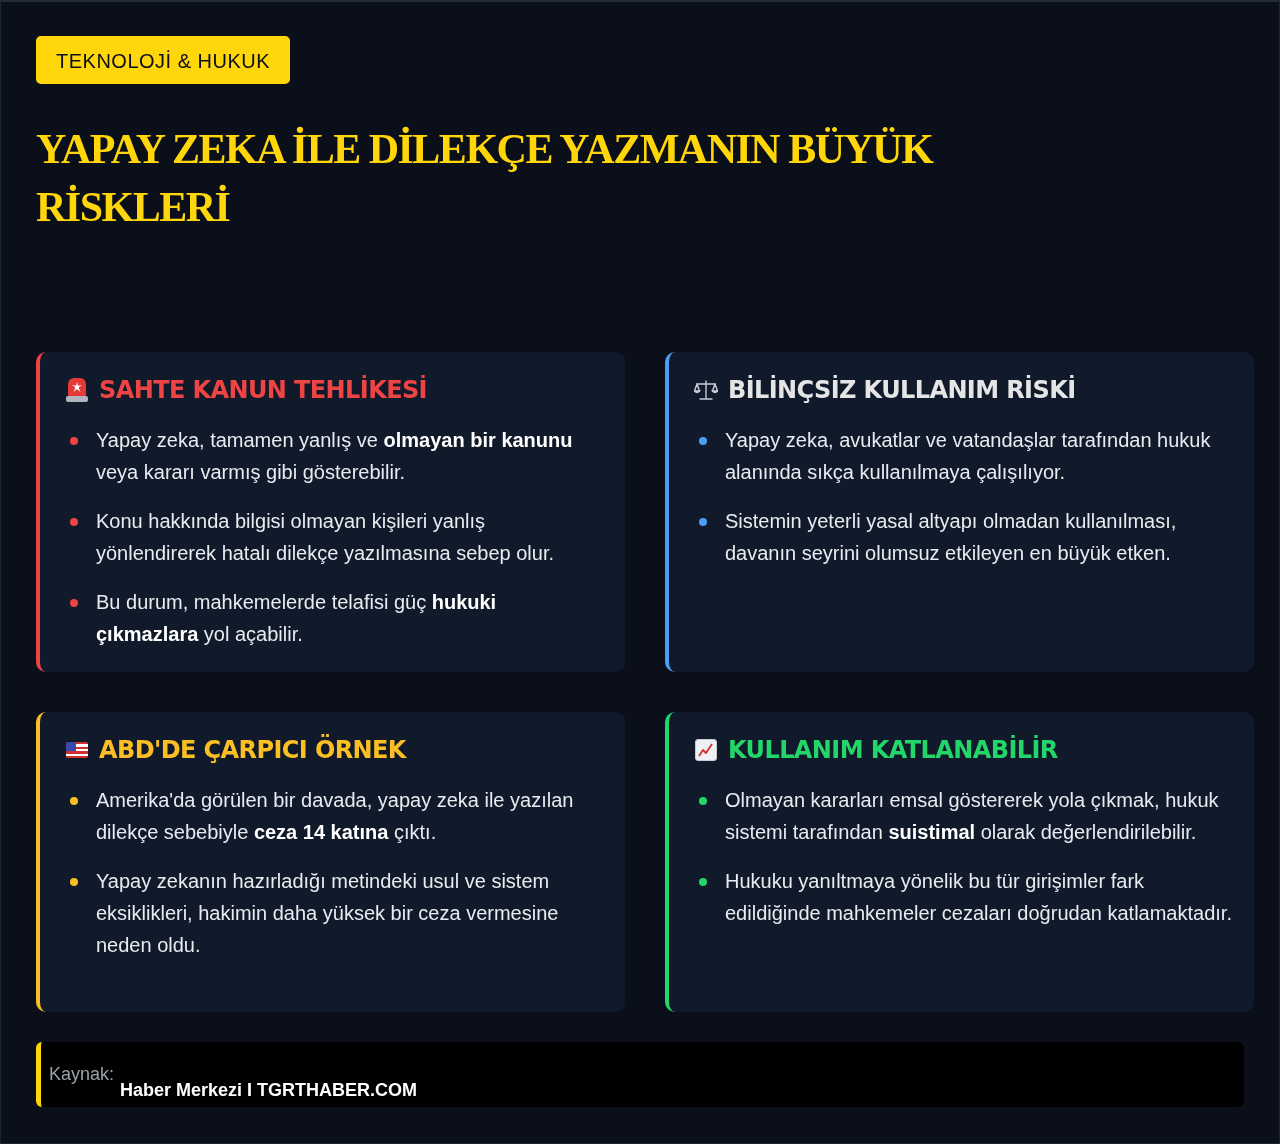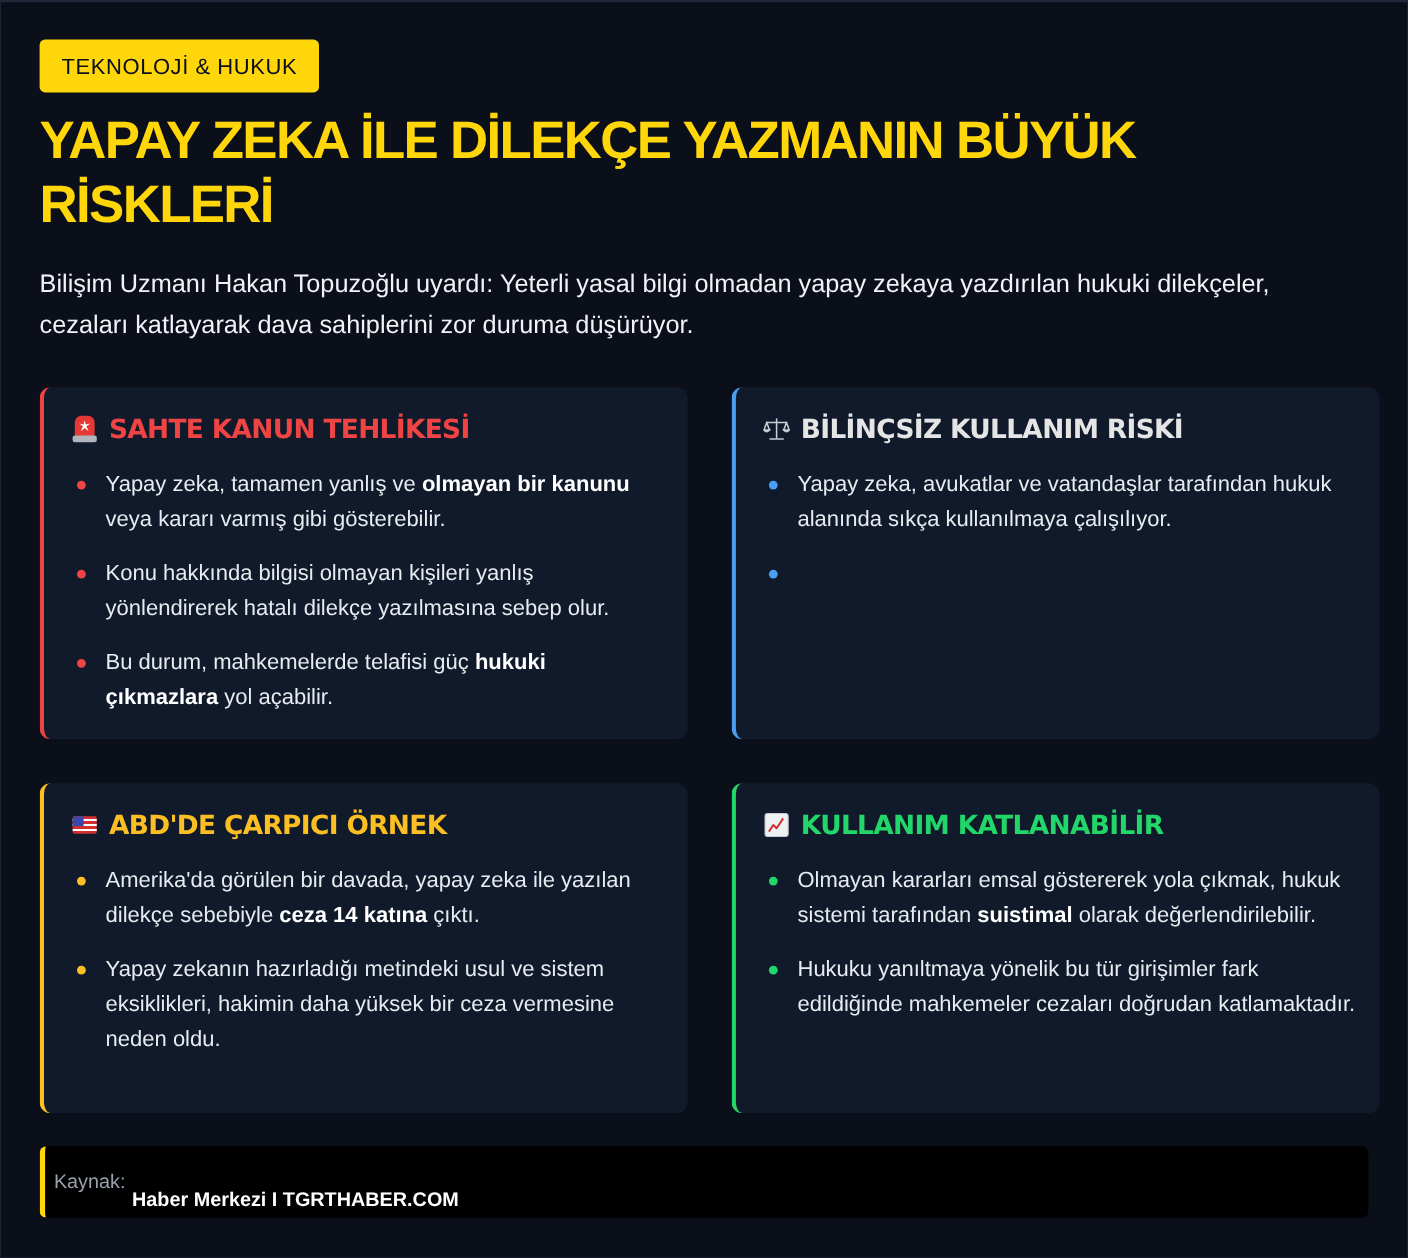--- a/index.html
+++ b/index.html
@@ -25,25 +25,25 @@
     color: #0b0f1a;
     font-weight: 400;
     font-size: 20px;
     letter-spacing: 0.5px;
     padding: 13px 20px 12px 20px;
     border-radius: 5px;
     height: 48px;
     line-height: 24px;
   }
   .title {
-    margin-top: 16px;
+    margin-top: 36px;
     color: #ffd60a;
-    font-family: Liberation Sans, sans-serif;
+    font-family: Liberation Serif, serif;
     font-weight: 700;
-    font-size: 48px;
+    font-size: 42px;
     line-height: 58px;
     letter-spacing: -1.5px;
     width: 1060px;
   }
   .subtitle {
     margin-top: 22px;
     font-size: 23px;
     line-height: 38px;
     color: #f1f3f7;
     width: 1160px;
@@ -120,21 +120,20 @@
   .chart { width: 22px; height: 22px; background: #eef0f3; border-radius: 3px; border: 1px solid #c8ccd2; }
 </style>
 </head>
 <body>
 
 <div class="frame"></div>
 
 <div class="wrap">
   <div class="tag">TEKNOLOJİ &amp; HUKUK</div>
   <h1 class="title">YAPAY ZEKA İLE DİLEKÇE YAZMANIN BÜYÜK RİSKLERİ</h1>
-  <p class="subtitle">Bilişim Uzmanı Hakan Topuzoğlu uyardı: Yeterli yasal bilgi olmadan yapay zekaya yazdırılan hukuki dilekçeler, cezaları katlayarak dava sahiplerini zor duruma düşürüyor.</p>
 </div>
 
 <div class="grid">
 
   <div class="card" style="border-left-color: rgb(239, 68, 68);">
     <div class="card-head">
       <span class="ico">
         <span class="siren">
             <span class="top"></span>
             <span class="flash"></span>
@@ -162,21 +161,21 @@
             <path d="M21 5 L18.5 12 M21 5 L23.5 12"></path>
             <path d="M0.5 12 Q3 15 5.5 12 Z"></path>
             <path d="M18.5 12 Q21 15 23.5 12 Z"></path>
           </g>
         </svg>
       </span>
       <span class="card-title" style="color: #e5e5e5;">BİLİNÇSİZ KULLANIM RİSKİ</span>
     </div>
     <ul class="bul">
         <li><span class="dot" style="background: rgb(74, 159, 245);"></span><span>Yapay zeka, avukatlar ve vatandaşlar tarafından hukuk alanında sıkça kullanılmaya çalışılıyor.</span></li>
-        <li><span class="dot" style="background: rgb(74, 159, 245);"></span></li>
+        <li><span class="dot" style="background: rgb(74, 159, 245);"></span><span>Sistemin yeterli yasal altyapı olmadan kullanılması, davanın seyrini olumsuz etkileyen en büyük etken.</span></li>
       </ul>
   </div>
 
   <div class="card r2" style="border-left-color: rgb(251, 191, 36);">
     <div class="card-head">
       <span class="ico">
         <span class="flag">
             <span class="canton"></span>
           </span>
       </span>

